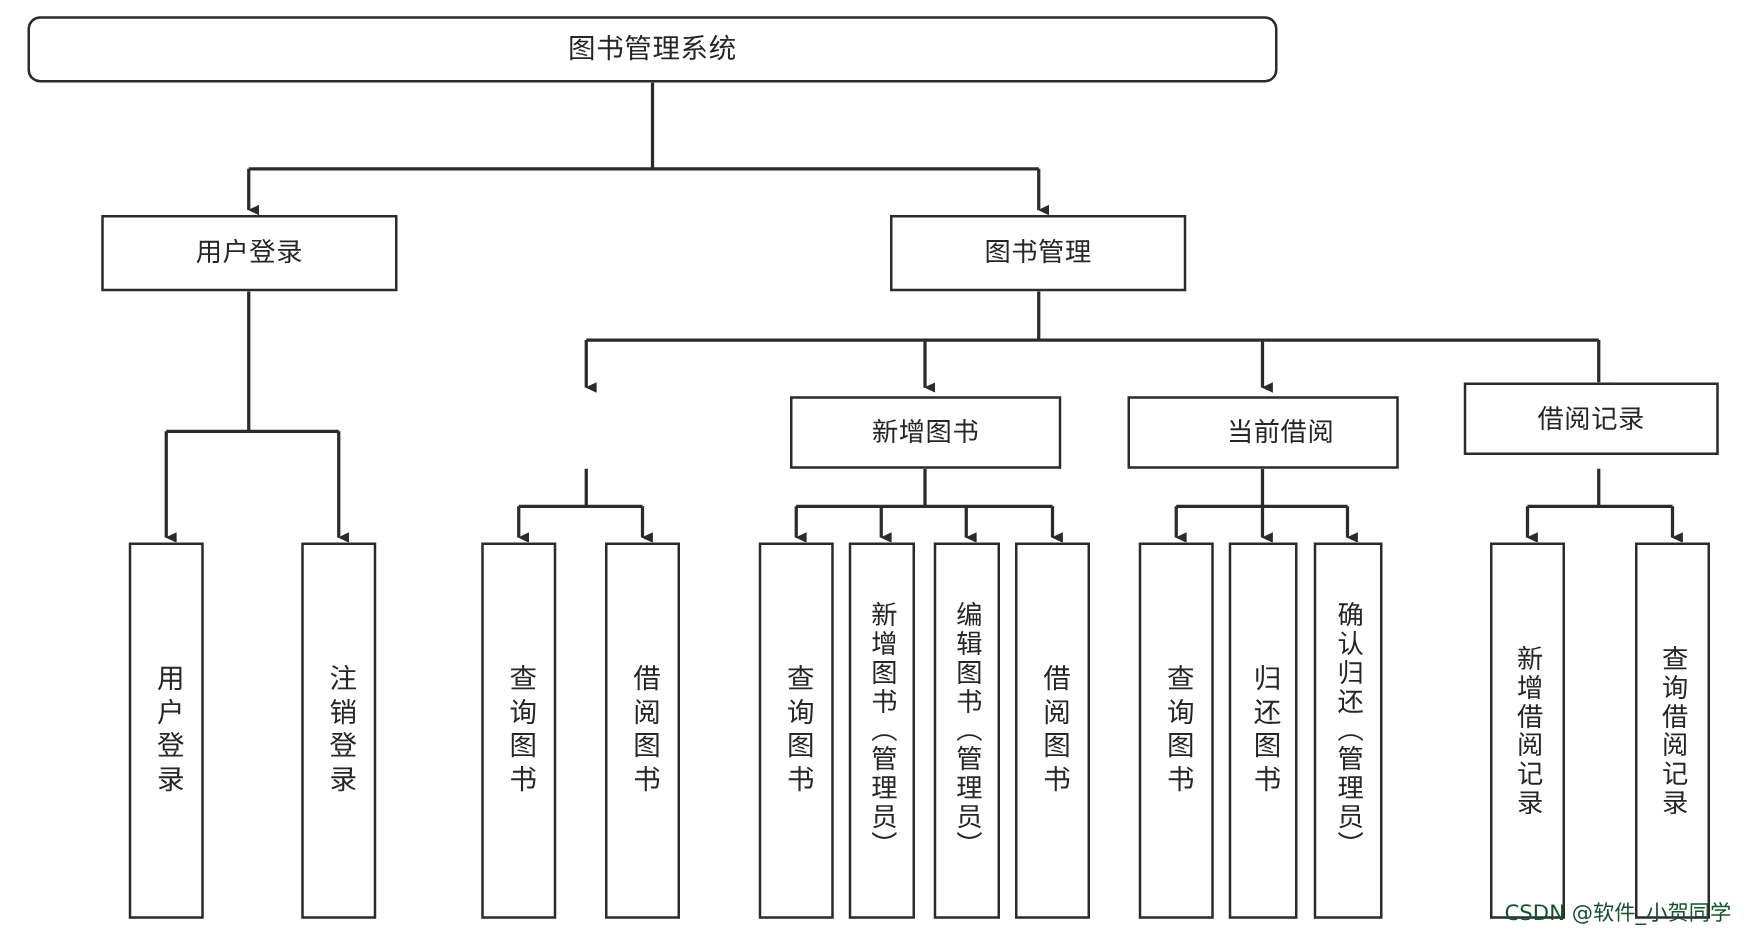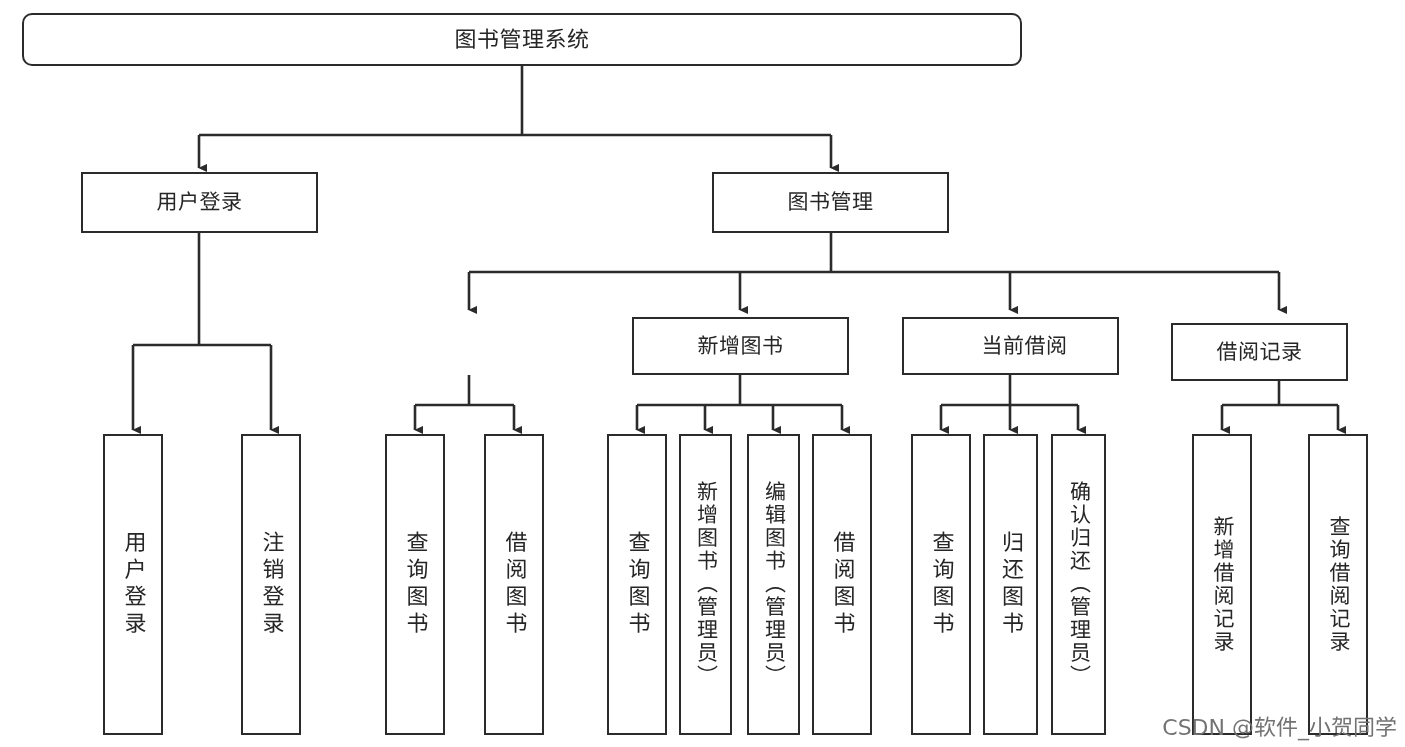--- a/index.html
+++ b/index.html
@@ -65,24 +65,24 @@
     letter-spacing: 5px;
     white-space: nowrap;
     text-align: center;
   }
   .node.vert.tight .node-label {
     letter-spacing: 2px;
     font-size: 21px;
   }
   .watermark {
     position: absolute;
-    right: 8px;
+    right: 20px;
     bottom: 6px;
-    font-size: 22px;
-    color: #737373;
+    font-size: 17px;
+    color: #14532d;
     z-index: 5;
     white-space: nowrap;
     font-family: "DejaVu Sans", "Liberation Sans", sans-serif;
   }
 </style>
 </head>
 <body>
 
 <div id="diagram-root">
 
@@ -146,21 +146,21 @@
   <div class="node horiz" style="left:712px; top:172px; width:237px; height:61px;">
     <span class="node-label">图书管理</span>
   </div>
 
   <div class="node horiz" style="left:632px; top:317px; width:217px; height:58px;">
     <span class="node-label">新增图书</span>
   </div>
   <div class="node horiz" style="left:902px; top:317px; width:217px; height:58px;padding-left:28px;">
     <span class="node-label">当前借阅</span>
   </div>
-  <div class="node horiz" style="left:1171px; top:323px; width:177px; height:58px;">
+  <div class="node horiz" style="left:1171px; top:306px; width:204px; height:58px;">
     <span class="node-label">借阅记录</span>
   </div>
 
   <div class="node vert" style="left:103px; top:434px; width:60px; height:301px;">
     <span class="node-label">用户登录</span>
   </div>
   <div class="node vert" style="left:241px; top:434px; width:60px; height:301px;">
     <span class="node-label">注销登录</span>
   </div>
 

